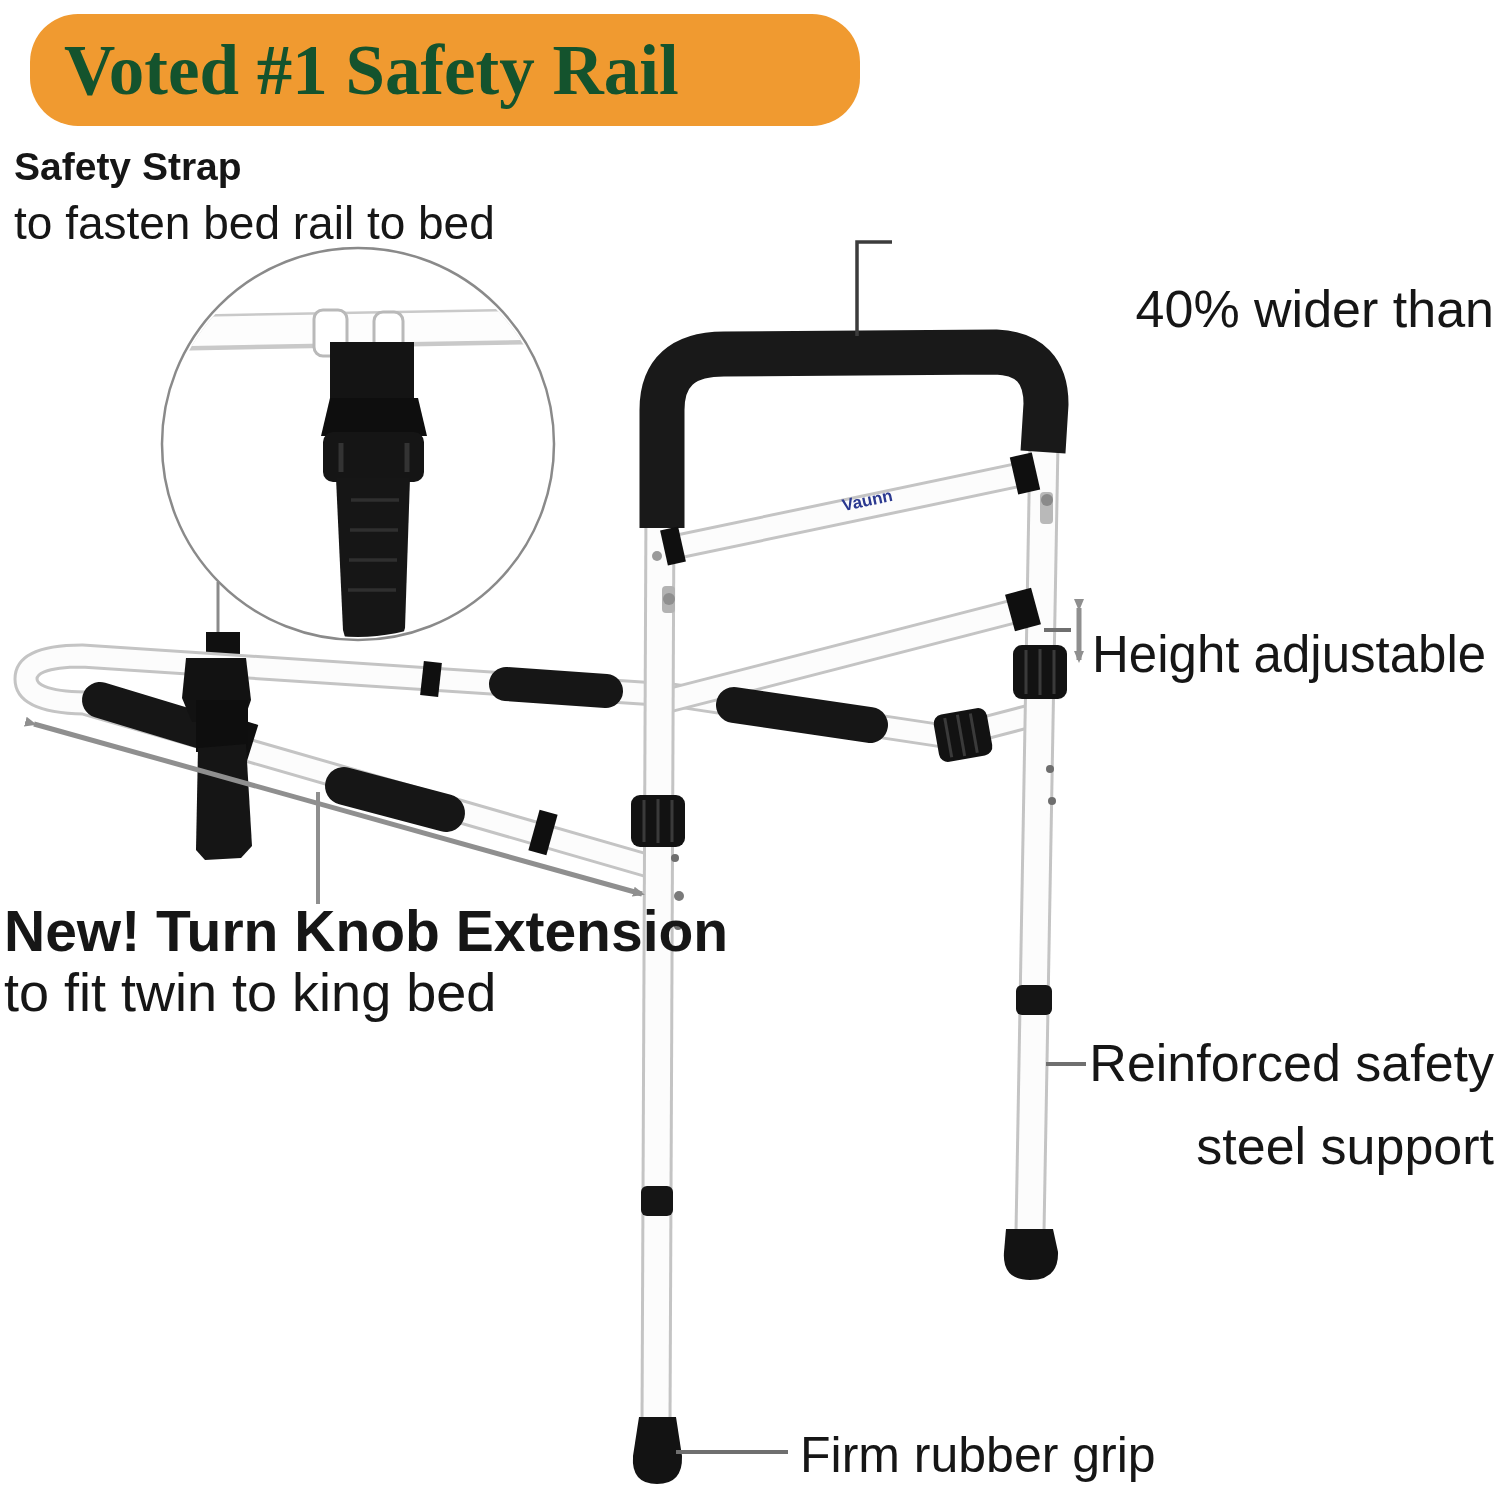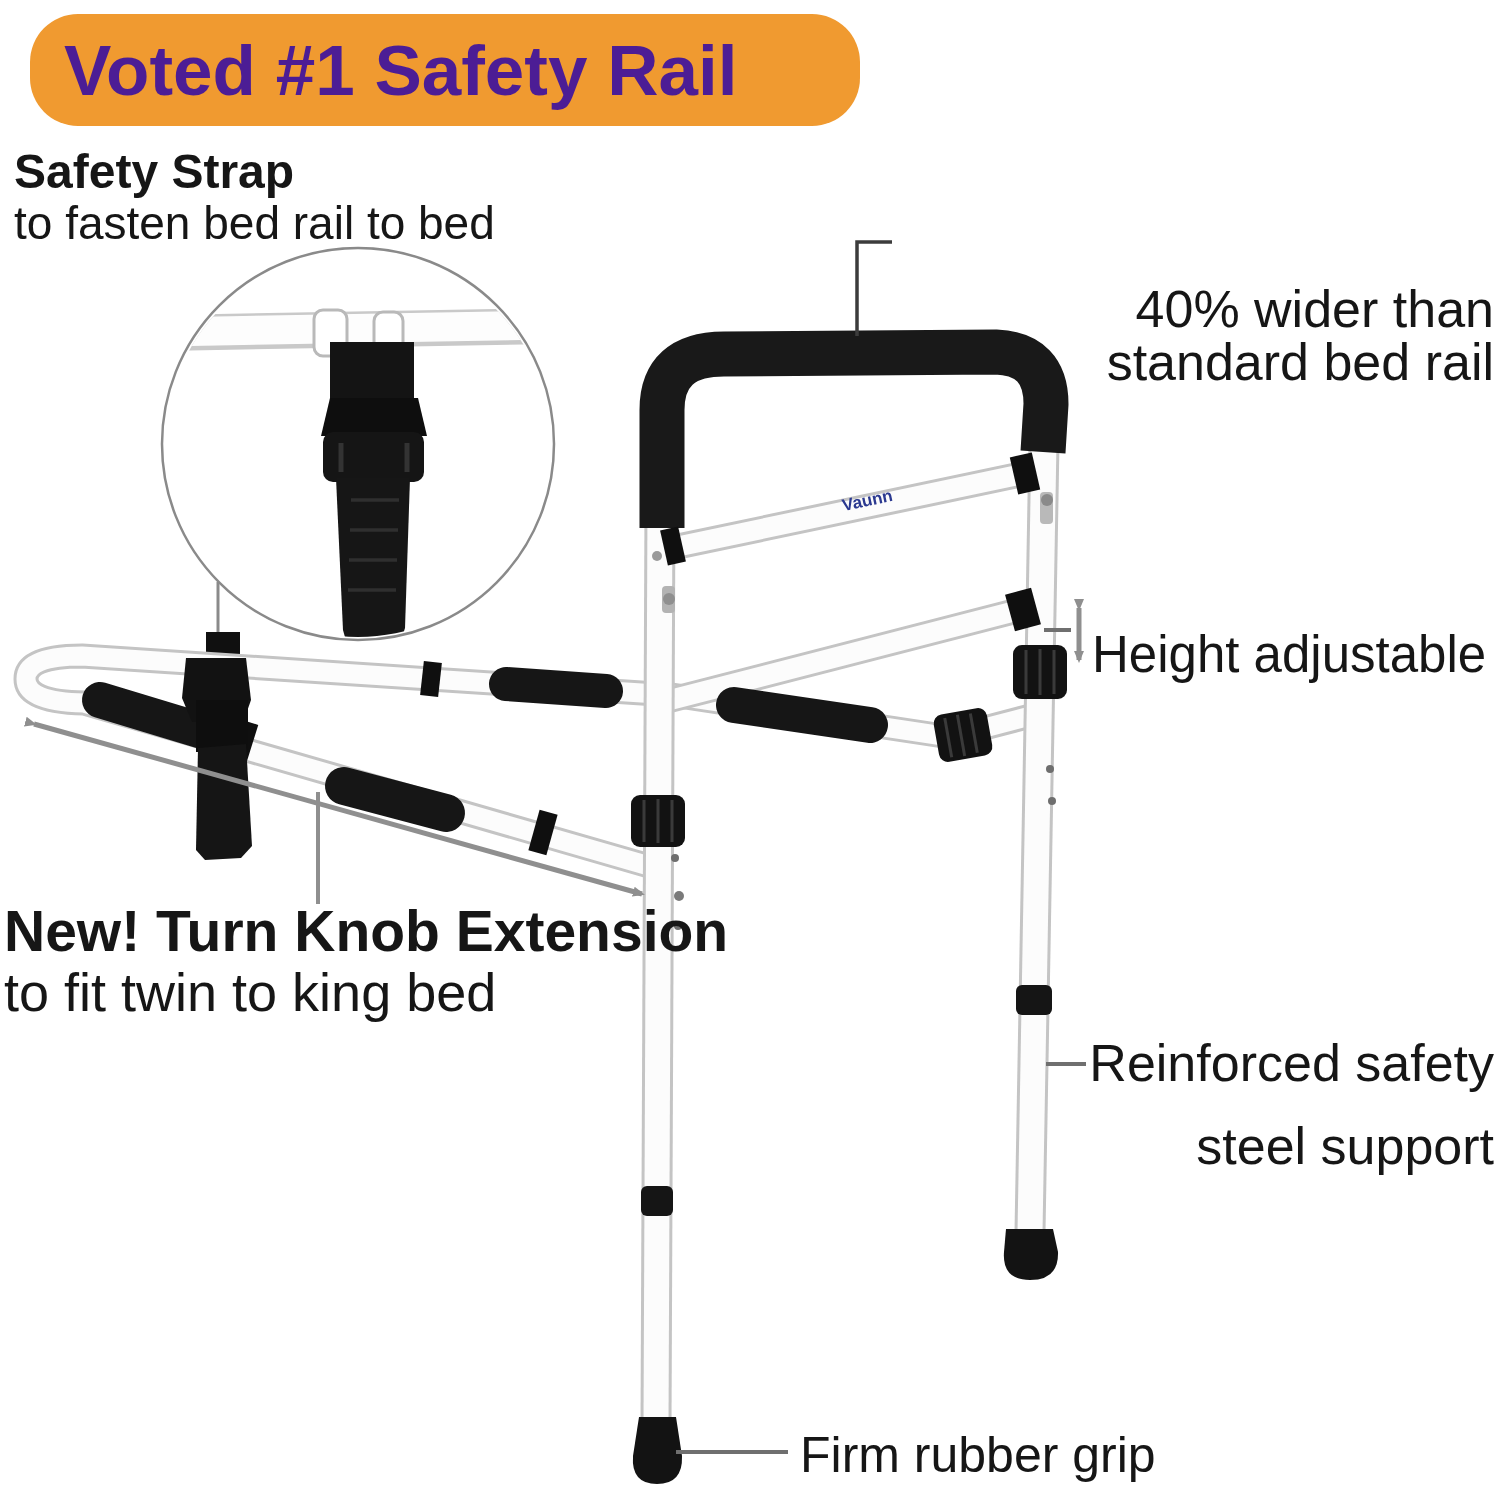--- a/index.html
+++ b/index.html
@@ -5,21 +5,21 @@
   html,body{margin:0;padding:0;background:#ffffff;}
   #stage{position:relative;width:1500px;height:1491px;background:#ffffff;overflow:hidden;
          font-family:"Liberation Sans","DejaVu Sans",sans-serif;color:#161616;}
   #art{position:absolute;left:0;top:0;}
   .txt{position:absolute;white-space:nowrap;line-height:1.08;}
   .b{font-weight:bold;}
   .right{text-align:right;}
   #banner{position:absolute;left:30px;top:14px;width:830px;height:112px;border-radius:48px;
           display:flex;align-items:center;padding-left:34px;box-sizing:border-box;}
   #banner span{font-size:71px;font-weight:bold;letter-spacing:0px;}
-  #safety-title{left:14px;top:146px;font-size:48px;}
+  #safety-title{left:14px;top:146px;font-size:39px;}
   #safety-sub{left:14px;top:199px;font-size:46px;}
   #wp-title{right:6px;top:219px;font-size:55px;}
   #wp-l2{right:6px;top:281px;font-size:52px;}
   #wp-l3{right:6px;top:334px;font-size:52px;}
   #height-label{left:1092px;top:607px;font-size:51px;margin-top:20px;}
   #tk-title{left:4px;top:901px;font-size:57px;text-align:center;}
   #tk-sub{left:4px;top:963px;font-size:54px;text-align:right;}
   #rs-l1{right:6px;top:1035px;font-size:52px;}
   #rs-l2{right:6px;top:1090px;font-size:52px;margin-top:28px;}
   #fg-label{left:800px;top:1428px;font-size:50px;}
@@ -165,28 +165,27 @@
     <line x1="34" y1="724" x2="642" y2="894" stroke="#8F8F8F" stroke-width="5" marker-start="url(#ah)" marker-end="url(#ah)"></line>
     <line x1="318" y1="792" x2="318" y2="904" stroke="#8F8F8F" stroke-width="4"></line>
     <polyline points="892,242 857,242 857,336" fill="none" stroke="#3C3C3C" stroke-width="3.5"></polyline>
     <line x1="1044" y1="630" x2="1071" y2="630" stroke="#6F6F6F" stroke-width="4"></line>
     <line x1="1079" y1="608" x2="1079" y2="660" stroke="#8F8F8F" stroke-width="5" marker-start="url(#ah)" marker-end="url(#ah)"></line>
     <line x1="1046" y1="1064" x2="1086" y2="1064" stroke="#6F6F6F" stroke-width="4"></line>
     <line x1="676" y1="1452" x2="788" y2="1452" stroke="#6F6F6F" stroke-width="4"></line>
   </svg>
 
   <div id="banner" style="background:#F09A30;">
-    <span style="color:#4c1d95;">Voted #1 Safety Rail</span>
+    <span style="color:#14532d;font-family:Liberation Serif, serif;">Voted #1 Safety Rail</span>
   </div>
 
   <div class="txt b" id="safety-title">Safety Strap</div>
   <div class="txt" id="safety-sub">to fasten bed rail to bed</div>
 
   <div class="txt right" id="wp-l2">40% wider than</div>
-  <div class="txt right" id="wp-l3">standard bed rail</div>
 
   <div class="txt" id="height-label">Height adjustable</div>
 
   <div class="txt b" id="tk-title">New! Turn Knob Extension</div>
   <div class="txt" id="tk-sub">to fit twin to king bed</div>
 
   <div class="txt right" id="rs-l1">Reinforced safety</div>
   <div class="txt right" id="rs-l2">steel support</div>
 
   <div class="txt" id="fg-label">Firm rubber grip</div>

